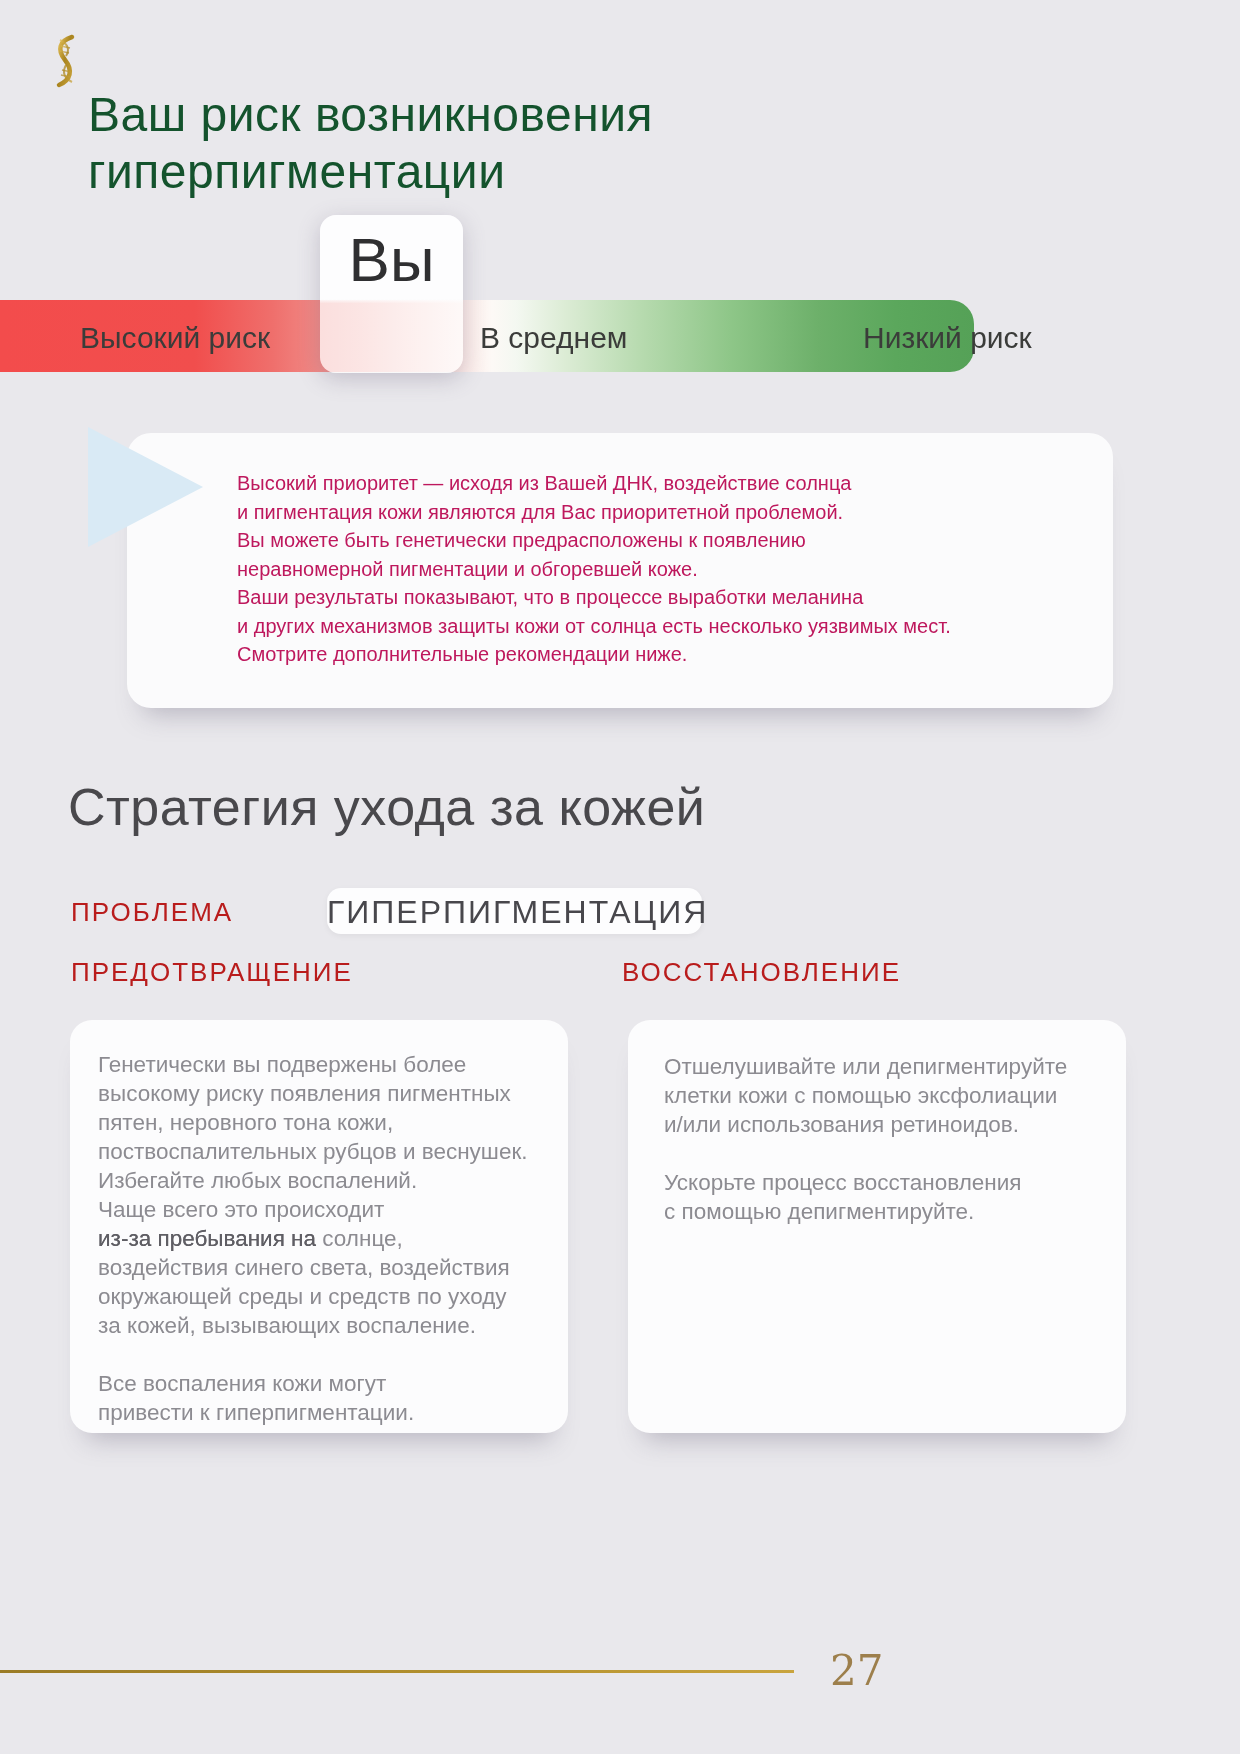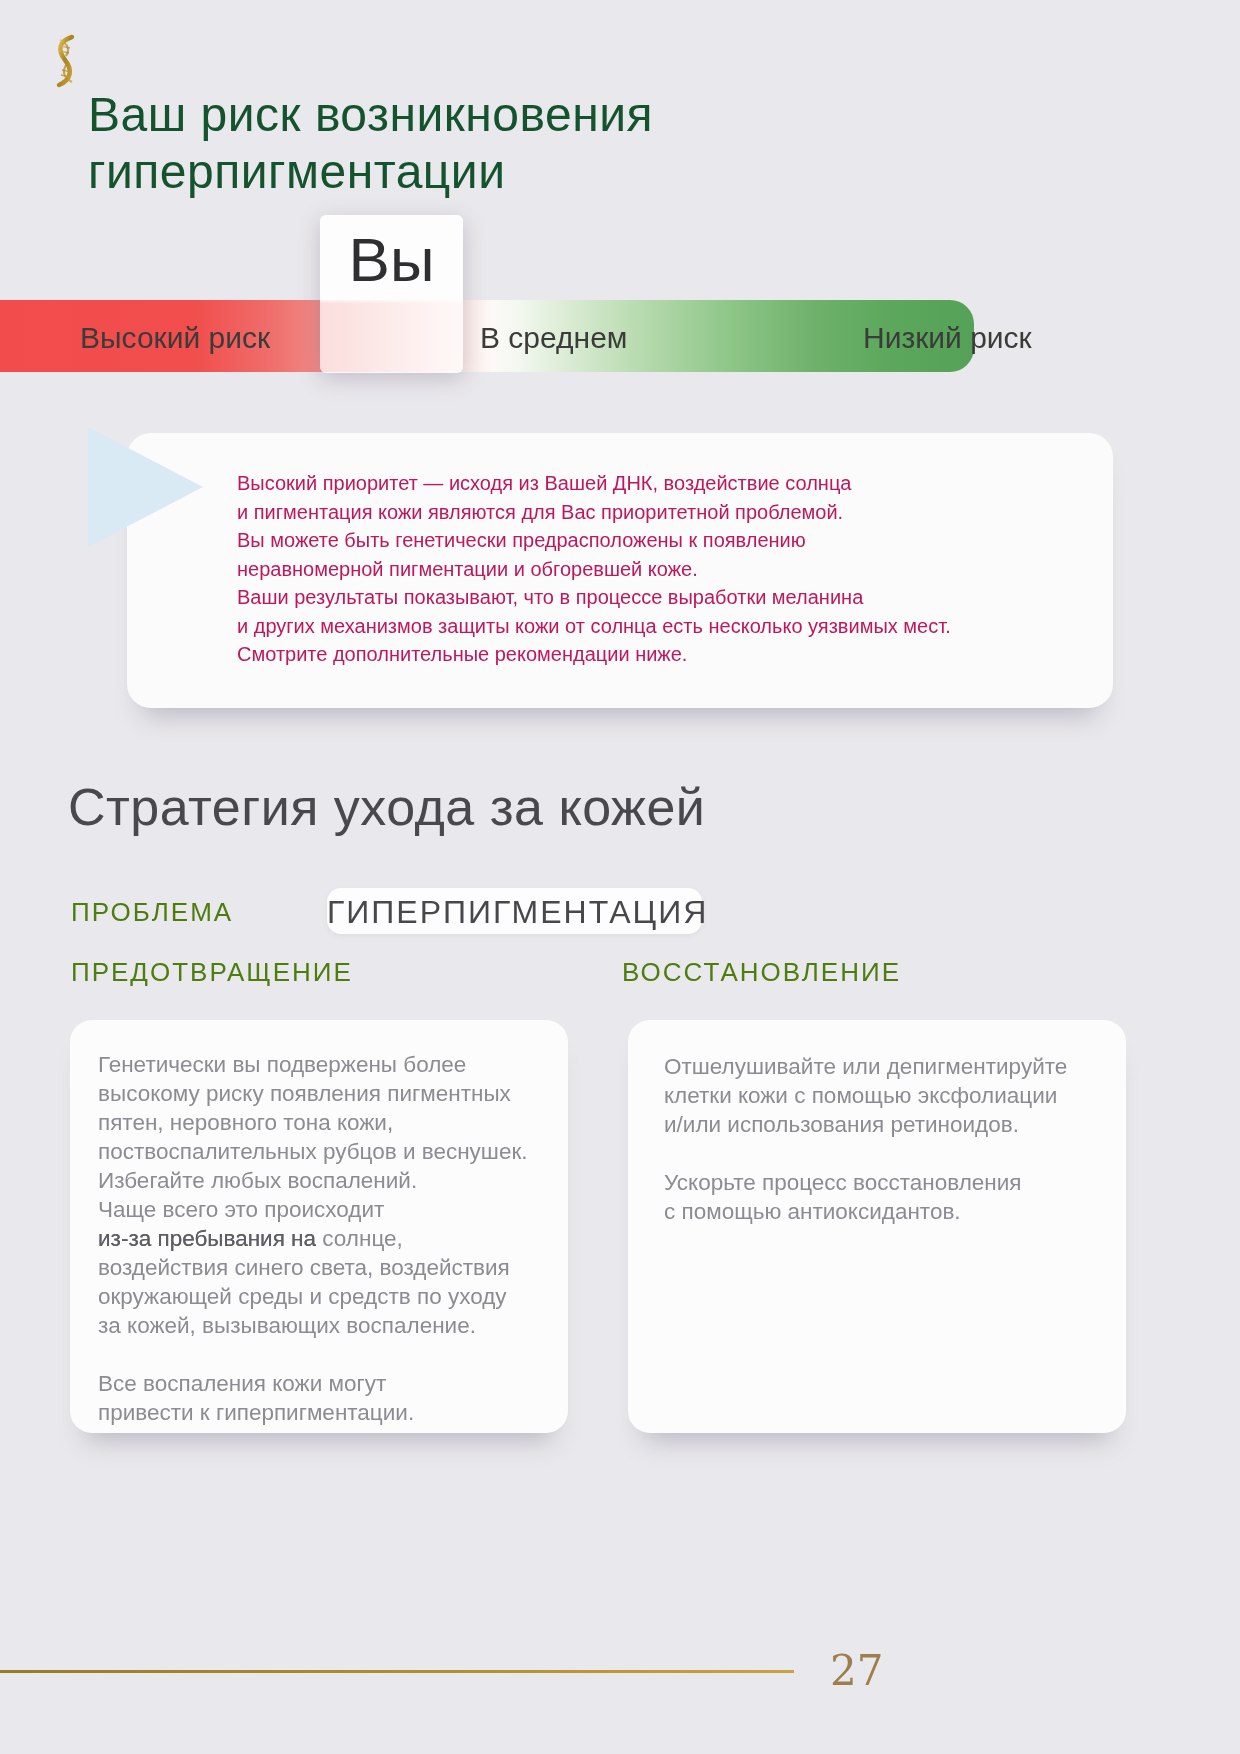--- a/index.html
+++ b/index.html
@@ -43,21 +43,21 @@
   .bar-label{
     position:absolute;top:0;height:72px;line-height:76px;
     font-size:30px;font-weight:300;color:#3b3c3a;white-space:nowrap;
   }
   .bar-label.high{left:80px;}
   .bar-label.mid{left:480px;}
   .bar-label.low{left:863px;}
 
   .you-box{
     left:320px;top:215px;width:143px;height:158px;
-    border-radius:6px;
+    border-radius:16px;
     background:linear-gradient(180deg,#fdfdfe 0%,#fdfdfe 53%,rgba(255,255,255,.72) 56%,rgba(255,255,255,.72) 100%);
     box-shadow:0 6px 22px rgba(110,100,125,.30);
     text-align:center;
   }
   .you-box .you-text{
     display:inline-block;margin-top:8px;
     font-size:62px;line-height:74px;font-weight:300;color:#2f2f31;
   }
 
   
@@ -77,21 +77,21 @@
     border-left:115px solid var(--accent_blue,#d9eaf5);
   }
 
   
   .h2{
     left:68px;top:776px;
     font-size:52px;line-height:62px;font-weight:300;
     color:#49484c;letter-spacing:.5px;
   }
   .row-label{
-    font-size:26px;font-weight:300;color:#4d7c0f;letter-spacing:2px;white-space:nowrap;
+    font-size:26px;font-weight:300;color:#b91c1c;letter-spacing:2px;white-space:nowrap;
   }
   .problem-label{left:71px;top:888px;height:46px;line-height:48px;}
   .problem-box{
     left:327px;top:888px;width:375px;height:46px;
     background:#fdfdfe;border-radius:14px;
     box-shadow:0 2px 6px rgba(0,0,0,.05);
     text-align:center;
   }
   .problem-box span{
     display:inline-block;line-height:48px;
@@ -193,17 +193,17 @@
     <div class="tline">&nbsp;</div>
     <div class="tline">Все воспаления кожи могут</div>
     <div class="tline">привести к гиперпигментации.</div>
   </div>
 <div class="abs strategy-card card-right">
     <div class="tline">Отшелушивайте или депигментируйте</div>
     <div class="tline">клетки кожи с помощью эксфолиации</div>
     <div class="tline">и/или использования ретиноидов.</div>
     <div class="tline">&nbsp;</div>
     <div class="tline">Ускорьте процесс восстановления</div>
-    <div class="tline">с помощью антиоксидантов.</div>
+    <div class="tline">с помощью депигментируйте.</div>
   </div>
 
 <div class="abs gold-rule"></div>
 <div class="abs page-num">27</div>
 
 </body></html>

